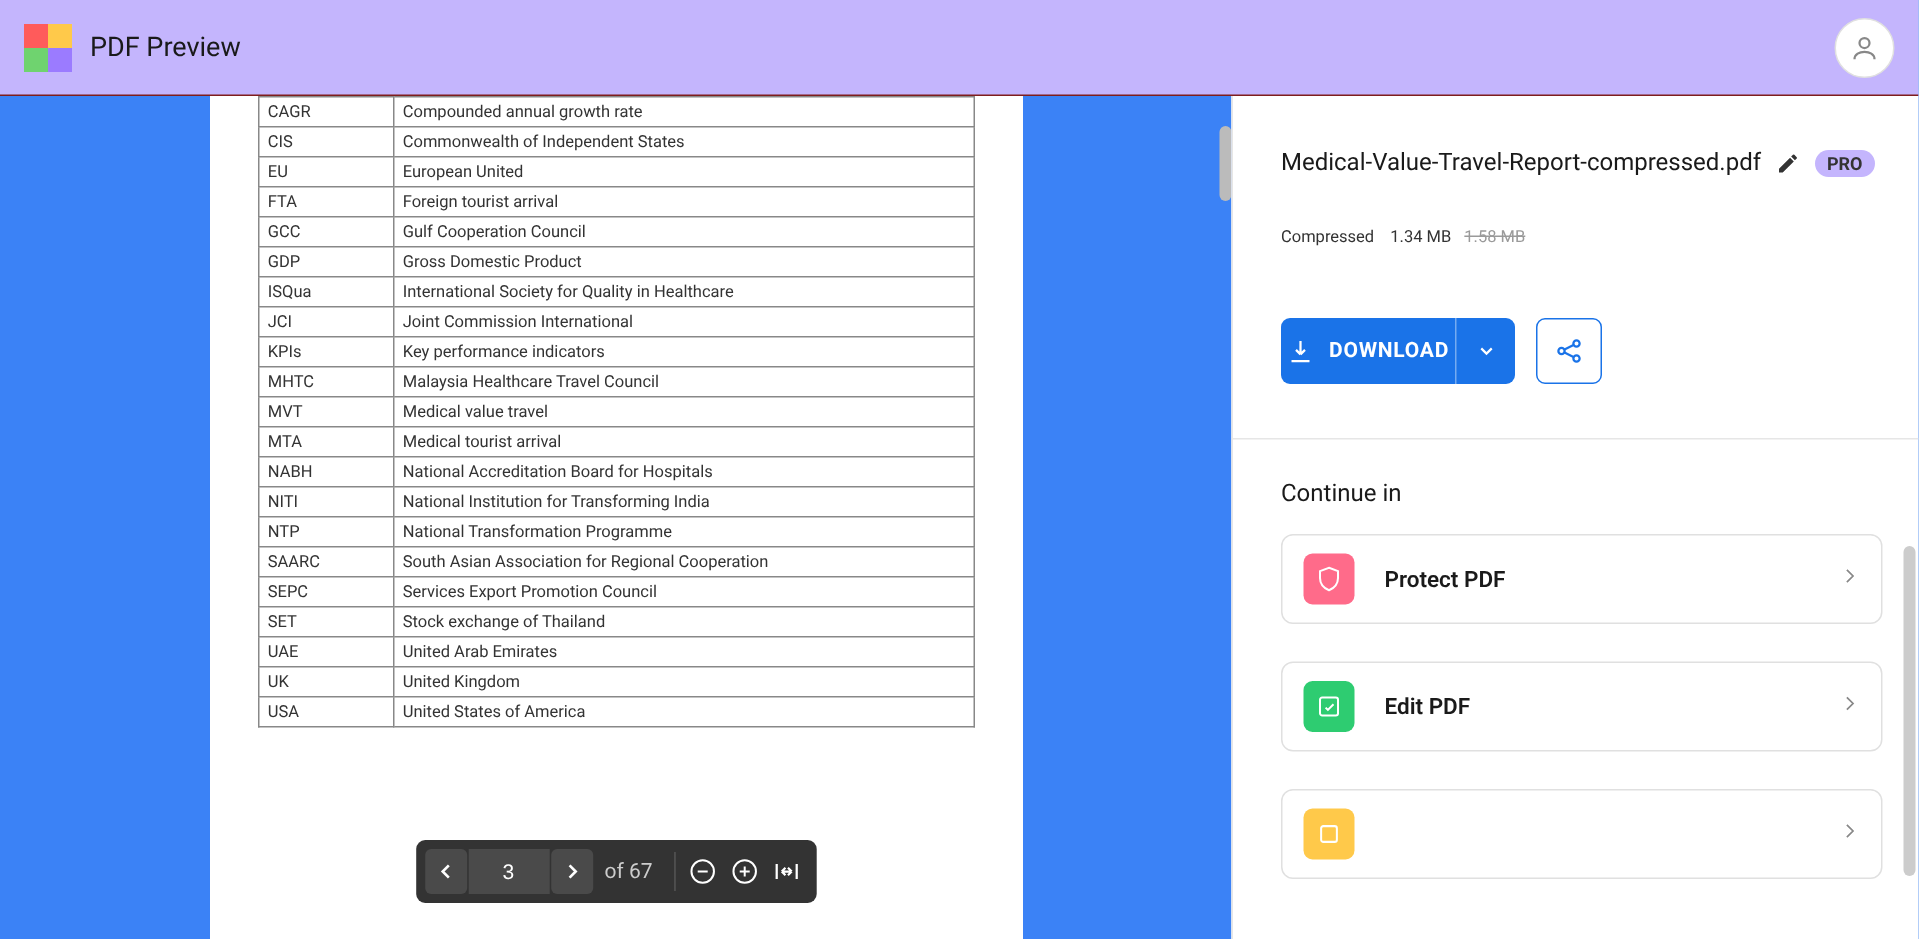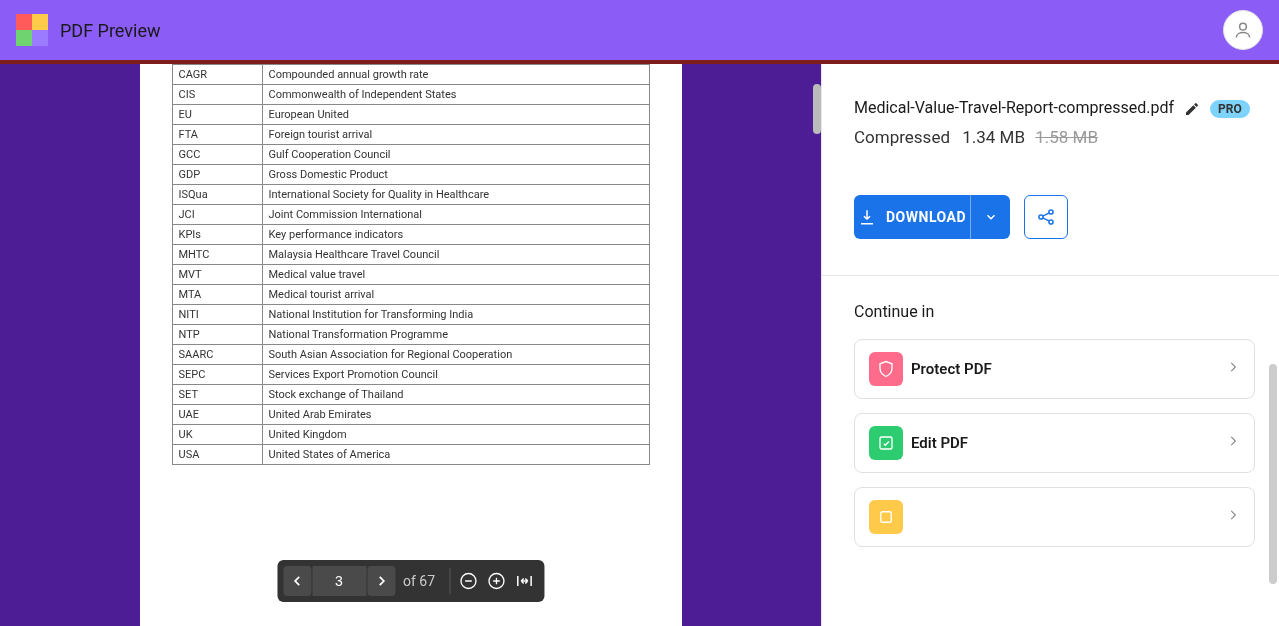--- a/index.html
+++ b/index.html
@@ -1,49 +1,49 @@
 <!DOCTYPE html>
 <html><head>
 <meta charset="utf-8">
 <style>
   * { box-sizing: border-box; margin: 0; padding: 0; }
   body { font-family: -apple-system, BlinkMacSystemFont, "Segoe UI", Roboto, Arial, sans-serif; background: #f5f5f5; color: #1a1a1a; overflow: hidden; }
-  .header { height: 64px; background: #8b5cf6; display: flex; align-items: center; padding: 0 16px; border-bottom: 4px solid #7f1d1d; position: relative; }
+  .header { height: 64px; background: #c4b5fd; display: flex; align-items: center; padding: 0 16px; border-bottom: 1px solid #7f1d1d; position: relative; }
   .logo { width: 32px; height: 32px; display: grid; grid-template-columns: 1fr 1fr; grid-template-rows: 1fr 1fr; margin-right: 12px; }
   .logo div:nth-child(1){ background:#ff5b5b;} .logo div:nth-child(2){ background:#ffc94a;} .logo div:nth-child(3){ background:#6fd36f;} .logo div:nth-child(4){ background:#9b7bff;}
   .brand { font-size: 18px; font-weight: 400; color: #1a1a1a; }
   .avatar-btn { margin-left: auto; width: 40px; height: 40px; border-radius: 50%; border: 1px solid #e0e0e0; display: flex; align-items: center; justify-content: center; background: #fff; cursor: pointer; }
   .main { display: flex; height: calc(626px - 64px); }
-  .viewer-area { flex: 1; background: #4c1d95; position: relative; display: flex; justify-content: center; overflow: hidden; }
+  .viewer-area { flex: 1; background: #3b82f6; position: relative; display: flex; justify-content: center; overflow: hidden; }
   .page { background: #fff; width: 542px; margin-top: 0; position: relative; padding: 0 32px 80px; overflow: hidden; }
   .abbrev-table { width: 100%; border-collapse: collapse; font-size: 11px; }
   .abbrev-table td { border: 1px solid #888; padding: 3px 6px; color: #333; }
   .abbrev-table td:first-child { width: 90px; }
   .pager { position: absolute; bottom: 24px; left: 50%; transform: translateX(-50%); background: #333; border-radius: 6px; display: flex; align-items: center; height: 42px; padding: 0 6px; }
   .pager-btn { width: 28px; height: 30px; display: flex; align-items: center; justify-content: center; cursor: pointer; color: #fff; border-radius: 4px; }
   .pager-btn.nav { background: #4a4a4a; }
   .pager-input { width: 54px; height: 30px; background: #4a4a4a; border: none; color: #fff; text-align: center; font-size: 14px; margin: 0 1px; }
   .pager-total { color: #ccc; font-size: 14px; margin: 0 10px 0 8px; }
   .pager-sep { width: 1px; height: 26px; background: #555; margin: 0 4px; }
   .sidebar { width: 458px; background: #fff; border-left: 1px solid #e6e6e6; position: relative; display: flex; flex-direction: column; }
   .sidebar-inner { padding: 34px 24px 0 32px; }
   .file-title { font-size: 16px; font-weight: 400; line-height: 1.3; word-break: break-all; display: inline; }
   .pencil-icon { display: inline-flex; vertical-align: middle; margin-left: 6px; cursor: pointer; }
-  .pro-badge { display: inline-block; background: #7dd3fc; color: #333; font-size: 12px; font-weight: 700; padding: 2px 8px; border-radius: 10px; vertical-align: middle; margin-left: 6px; }
-  .size-line { margin-top: 8px; font-size: 17px; color: #333; }
+  .pro-badge { display: inline-block; background: #c4b5fd; color: #333; font-size: 12px; font-weight: 700; padding: 2px 8px; border-radius: 10px; vertical-align: middle; margin-left: 6px; }
+  .size-line { margin-top: 32px; font-size: 11px; color: #333; }
   .size-line .old { color: #9a9a9a; text-decoration: line-through; margin-left: 6px; }
   .size-line .new { margin-left: 8px; }
   .btn-row { display: flex; gap: 14px; margin-top: 48px; margin-bottom: 36px; }
   .download-btn { display: flex; align-items: center; background: #1a73e8; color: #fff; border-radius: 6px; overflow: hidden; cursor: pointer; }
   .download-main { display: flex; align-items: center; gap: 10px; padding: 12px 4px; font-weight: 700; font-size: 14px; letter-spacing: .5px; }
   .download-caret { width: 40px; height: 44px; display: flex; align-items: center; justify-content: center; border-left: 1px solid rgba(255,255,255,.4); }
   .share-btn { width: 44px; height: 44px; border: 1px solid #1a73e8; border-radius: 6px; display: flex; align-items: center; justify-content: center; cursor: pointer; color: #1a73e8; }
   .divider { height: 1px; background: #e6e6e6; margin: 0 -24px 0 -32px; }
   .continue-label { font-size: 16px; font-weight: 400; margin: 26px 0 18px; }
-  .action-card { border: 1px solid #e0e0e0; border-radius: 8px; padding: 12px 14px; display: flex; align-items: center; gap: 8px; margin-bottom: 14px; cursor: pointer; }
+  .action-card { border: 1px solid #e0e0e0; border-radius: 8px; padding: 12px 14px; display: flex; align-items: center; gap: 20px; margin-bottom: 25px; cursor: pointer; }
   .action-icon { width: 34px; height: 34px; border-radius: 6px; display: flex; align-items: center; justify-content: center; color: #fff; }
   .action-icon.pink { background: #ff6b8a; }
   .action-icon.green { background: #2ecc71; }
   .action-icon.yellow { background: #ffc94a; }
   .action-label { font-size: 15px; font-weight: 600; flex: 1; }
   .chev { color: #888; }
   .start-over { display: flex; align-items: center; gap: 10px; color: #1a73e8; font-size: 16px; cursor: pointer; padding: 18px 0 16px 12px; margin-top: auto; }
   .inner-scroll { position: absolute; right: 2px; top: 300px; width: 8px; height: 220px; background: #ccc; border-radius: 4px; }
 </style>
 </head>
@@ -112,20 +112,24 @@
             </tr>
             <tr>
               <td>MVT</td>
               <td>Medical value travel</td>
             </tr>
             <tr>
               <td>MTA</td>
               <td>Medical tourist arrival</td>
             </tr>
             <tr>
+              <td>NABH</td>
+              <td>National Accreditation Board for Hospitals</td>
+            </tr>
+            <tr>
               <td>NITI</td>
               <td>National Institution for Transforming India</td>
             </tr>
             <tr>
               <td>NTP</td>
               <td>National Transformation Programme</td>
             </tr>
             <tr>
               <td>SAARC</td>
               <td>South Asian Association for Regional Cooperation</td>

